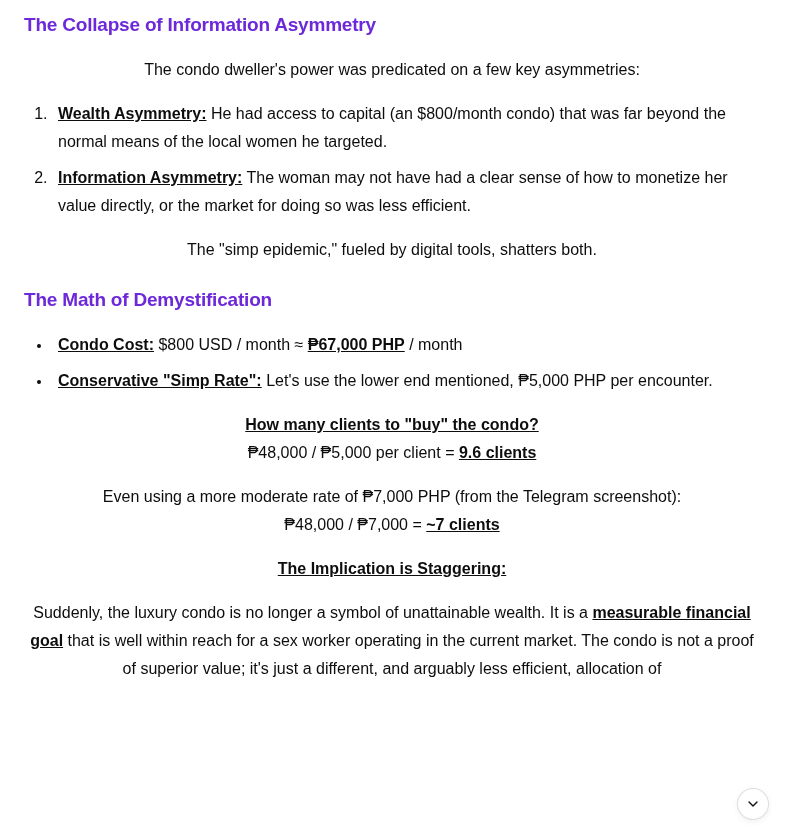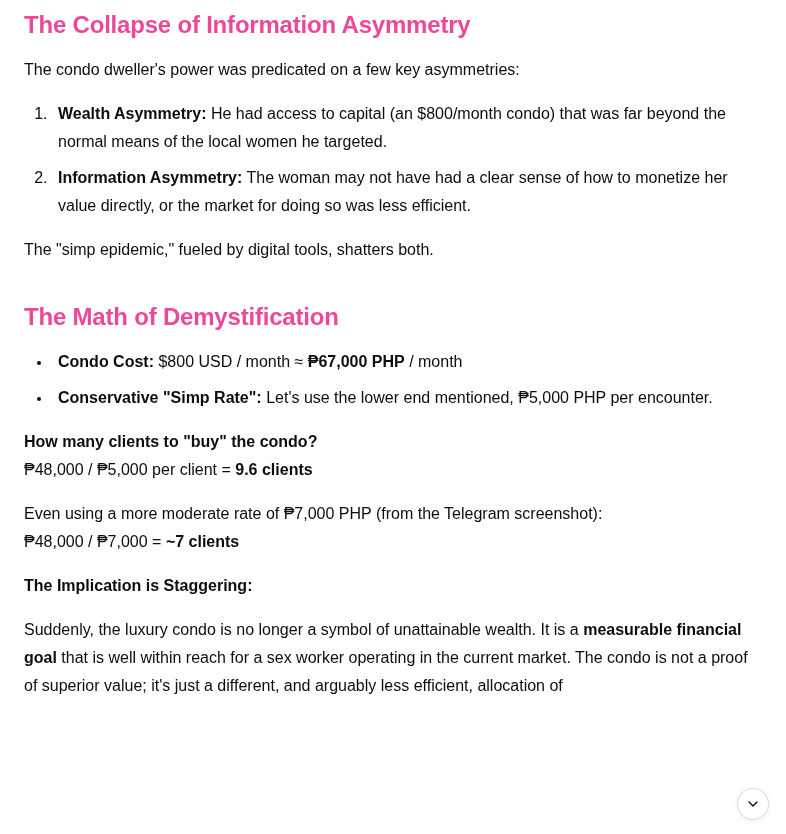--- a/index.html
+++ b/index.html
@@ -16,44 +16,45 @@
     color: #0d0d0d;
     font-family: "Liberation Sans", "DejaVu Sans", sans-serif;
     font-size: 16px;
     line-height: 28px;
     -webkit-font-smoothing: antialiased;
   }
   .doc {
     padding: 10px 26px 0 24px;
   }
   .doc h3 {
-    font-size: 24px;
+    font-size: 19px;
     line-height: 30px;
     font-weight: 700;
     letter-spacing: -0.2px;
     margin: 0 0 16px 0;
-    color: #ec4899;
+    color: #6d28d9;
   }
   .doc h3.section {
-    margin-top: 38px;
+    margin-top: 21px;
   }
   .doc p {
     margin: 16px 0;
+    text-align: center;
   }
   .doc ol, .doc ul {
     margin: 16px 0;
     padding-left: 28px;
   }
   .doc li {
     margin: 0 0 8px 0;
     padding-left: 6px;
   }
   .doc li:last-child { margin-bottom: 0; }
   .doc ul li::marker { font-size: 13px; }
-  strong { font-weight: 700; }
+  strong { font-weight: 700; text-decoration: underline; }
   .scroll-btn {
     position: absolute;
     right: 17px;
     bottom: 14px;
     width: 32px;
     height: 32px;
     border-radius: 50%;
     background: #ffffff;
     border: 1px solid rgba(0, 0, 0, 0.13);
     box-shadow: 0 2px 6px rgba(0, 0, 0, 0.06);

